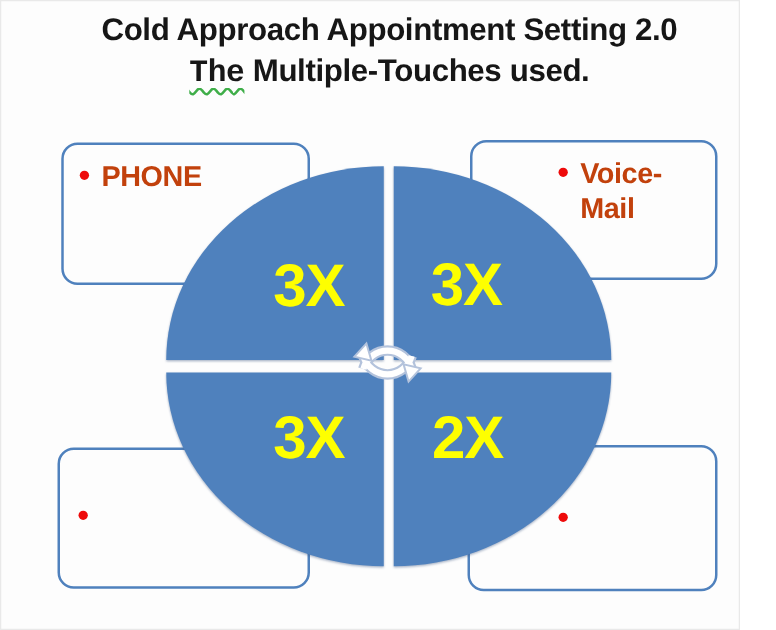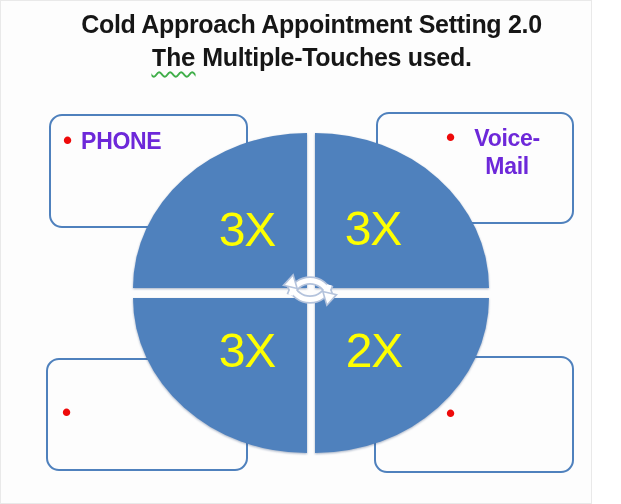--- a/index.html
+++ b/index.html
@@ -52,28 +52,28 @@
   .box-social   { left: 373px; top: 355px; width: 200px; height: 117px; padding: 42px 0 0 70px; }
 
   .bullet {
     color: #ee0a0a;
     font-size: 26px;
     line-height: 26px;
     margin-right: 9px;
     font-weight: bold;
   }
   .clabel {
-    color: #6d28d9;
+    color: #c2410c;
     font-weight: bold;
     font-size: 23px;
     line-height: 28px;
     letter-spacing: -0.3px;
     white-space: normal;
   }
-  .box-voicemail .clabel { width: 86px; text-align: center; }
+  .box-voicemail .clabel { width: 86px; }
 
   
   .quad {
     position: absolute;
     width: 174px; height: 155px;
     background: #4f81bd;
     z-index: 2;
     filter: drop-shadow(0 1.5px 1px rgba(58, 84, 128, 0.45));
   }
   .q-tl { left: 132px; top: 132px; border-radius: 100% 0 0 0; }
@@ -82,21 +82,21 @@
   .q-br { left: 314px; top: 297px; border-radius: 0 0 100% 0; }
 
   .qlabel {
     position: absolute;
     z-index: 3;
     transform: translate(-50%, -50%);
     color: #feff00;
     font-size: 48px;
     line-height: 48px;
     letter-spacing: -1px;
-    font-weight: normal;
+    font-weight: bold;
   }
   .ql-tl { left: 246px; top: 229px; }
   .ql-tr { left: 372px; top: 228px; }
   .ql-bl { left: 246px; top: 350px; }
   .ql-br { left: 373px; top: 350px; text-align: center; }
 
   .center-icon {
     position: absolute;
     left: 278px; top: 260px;
     width: 62px; height: 62px;

